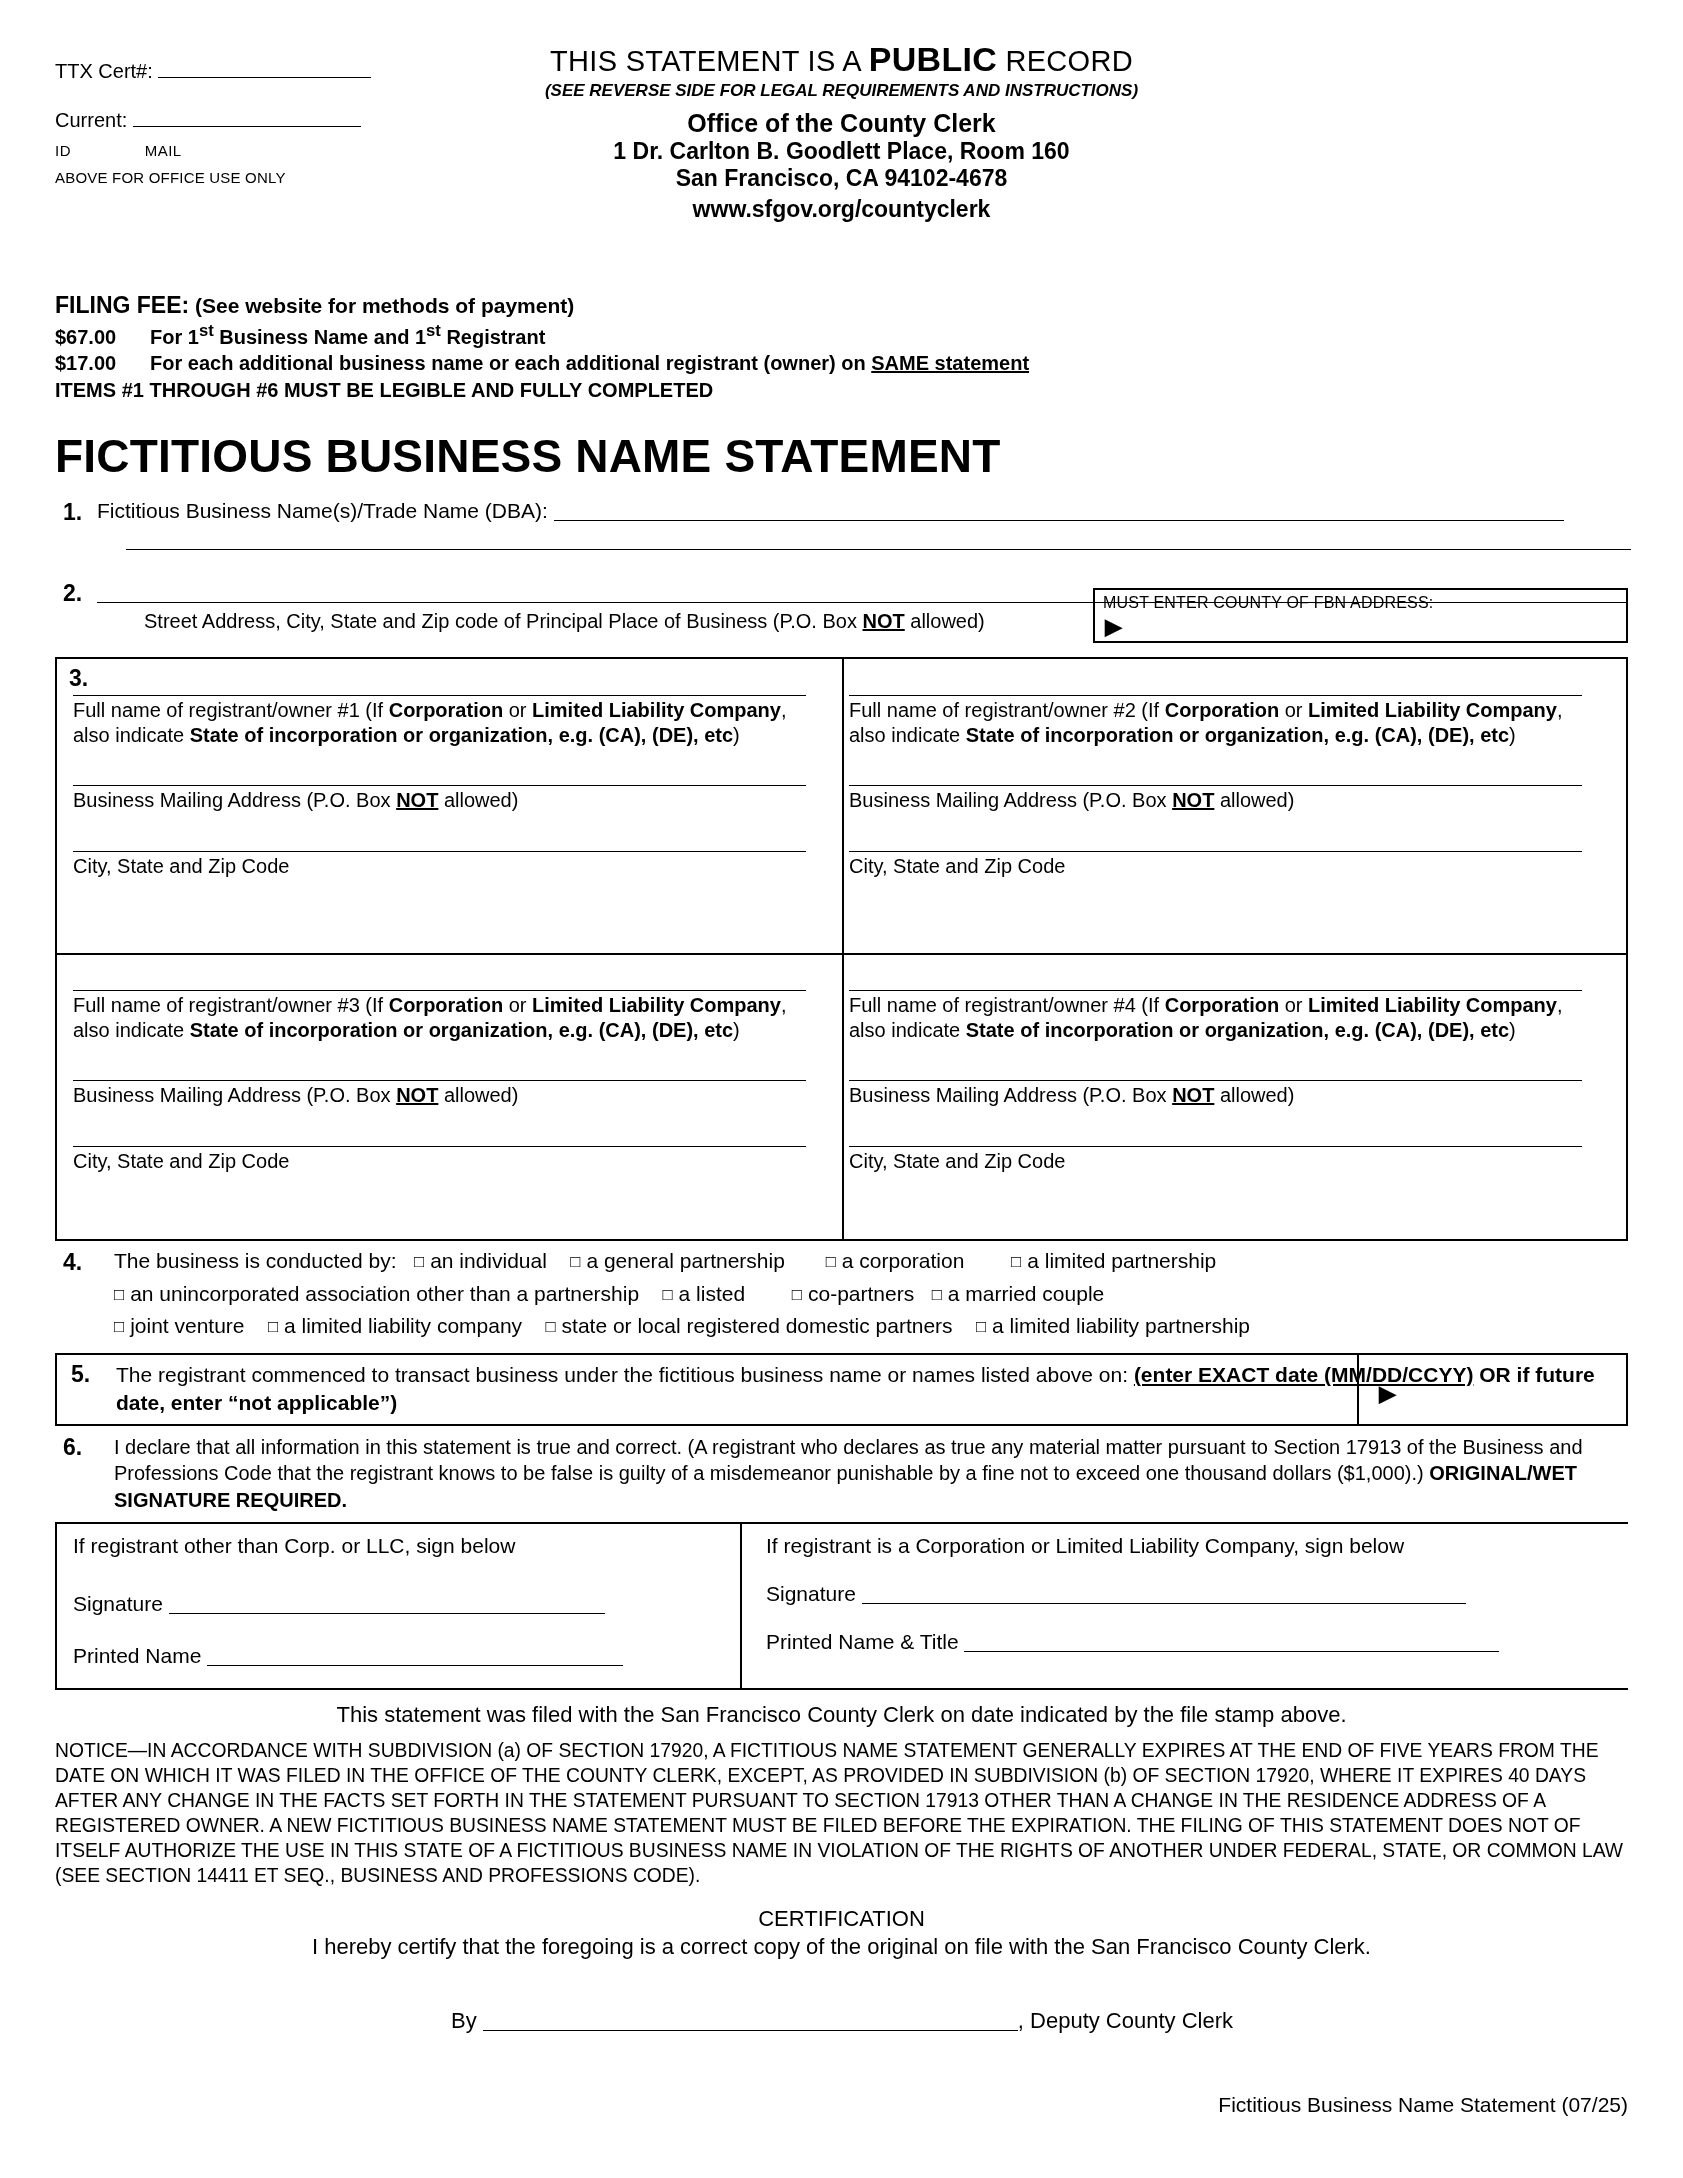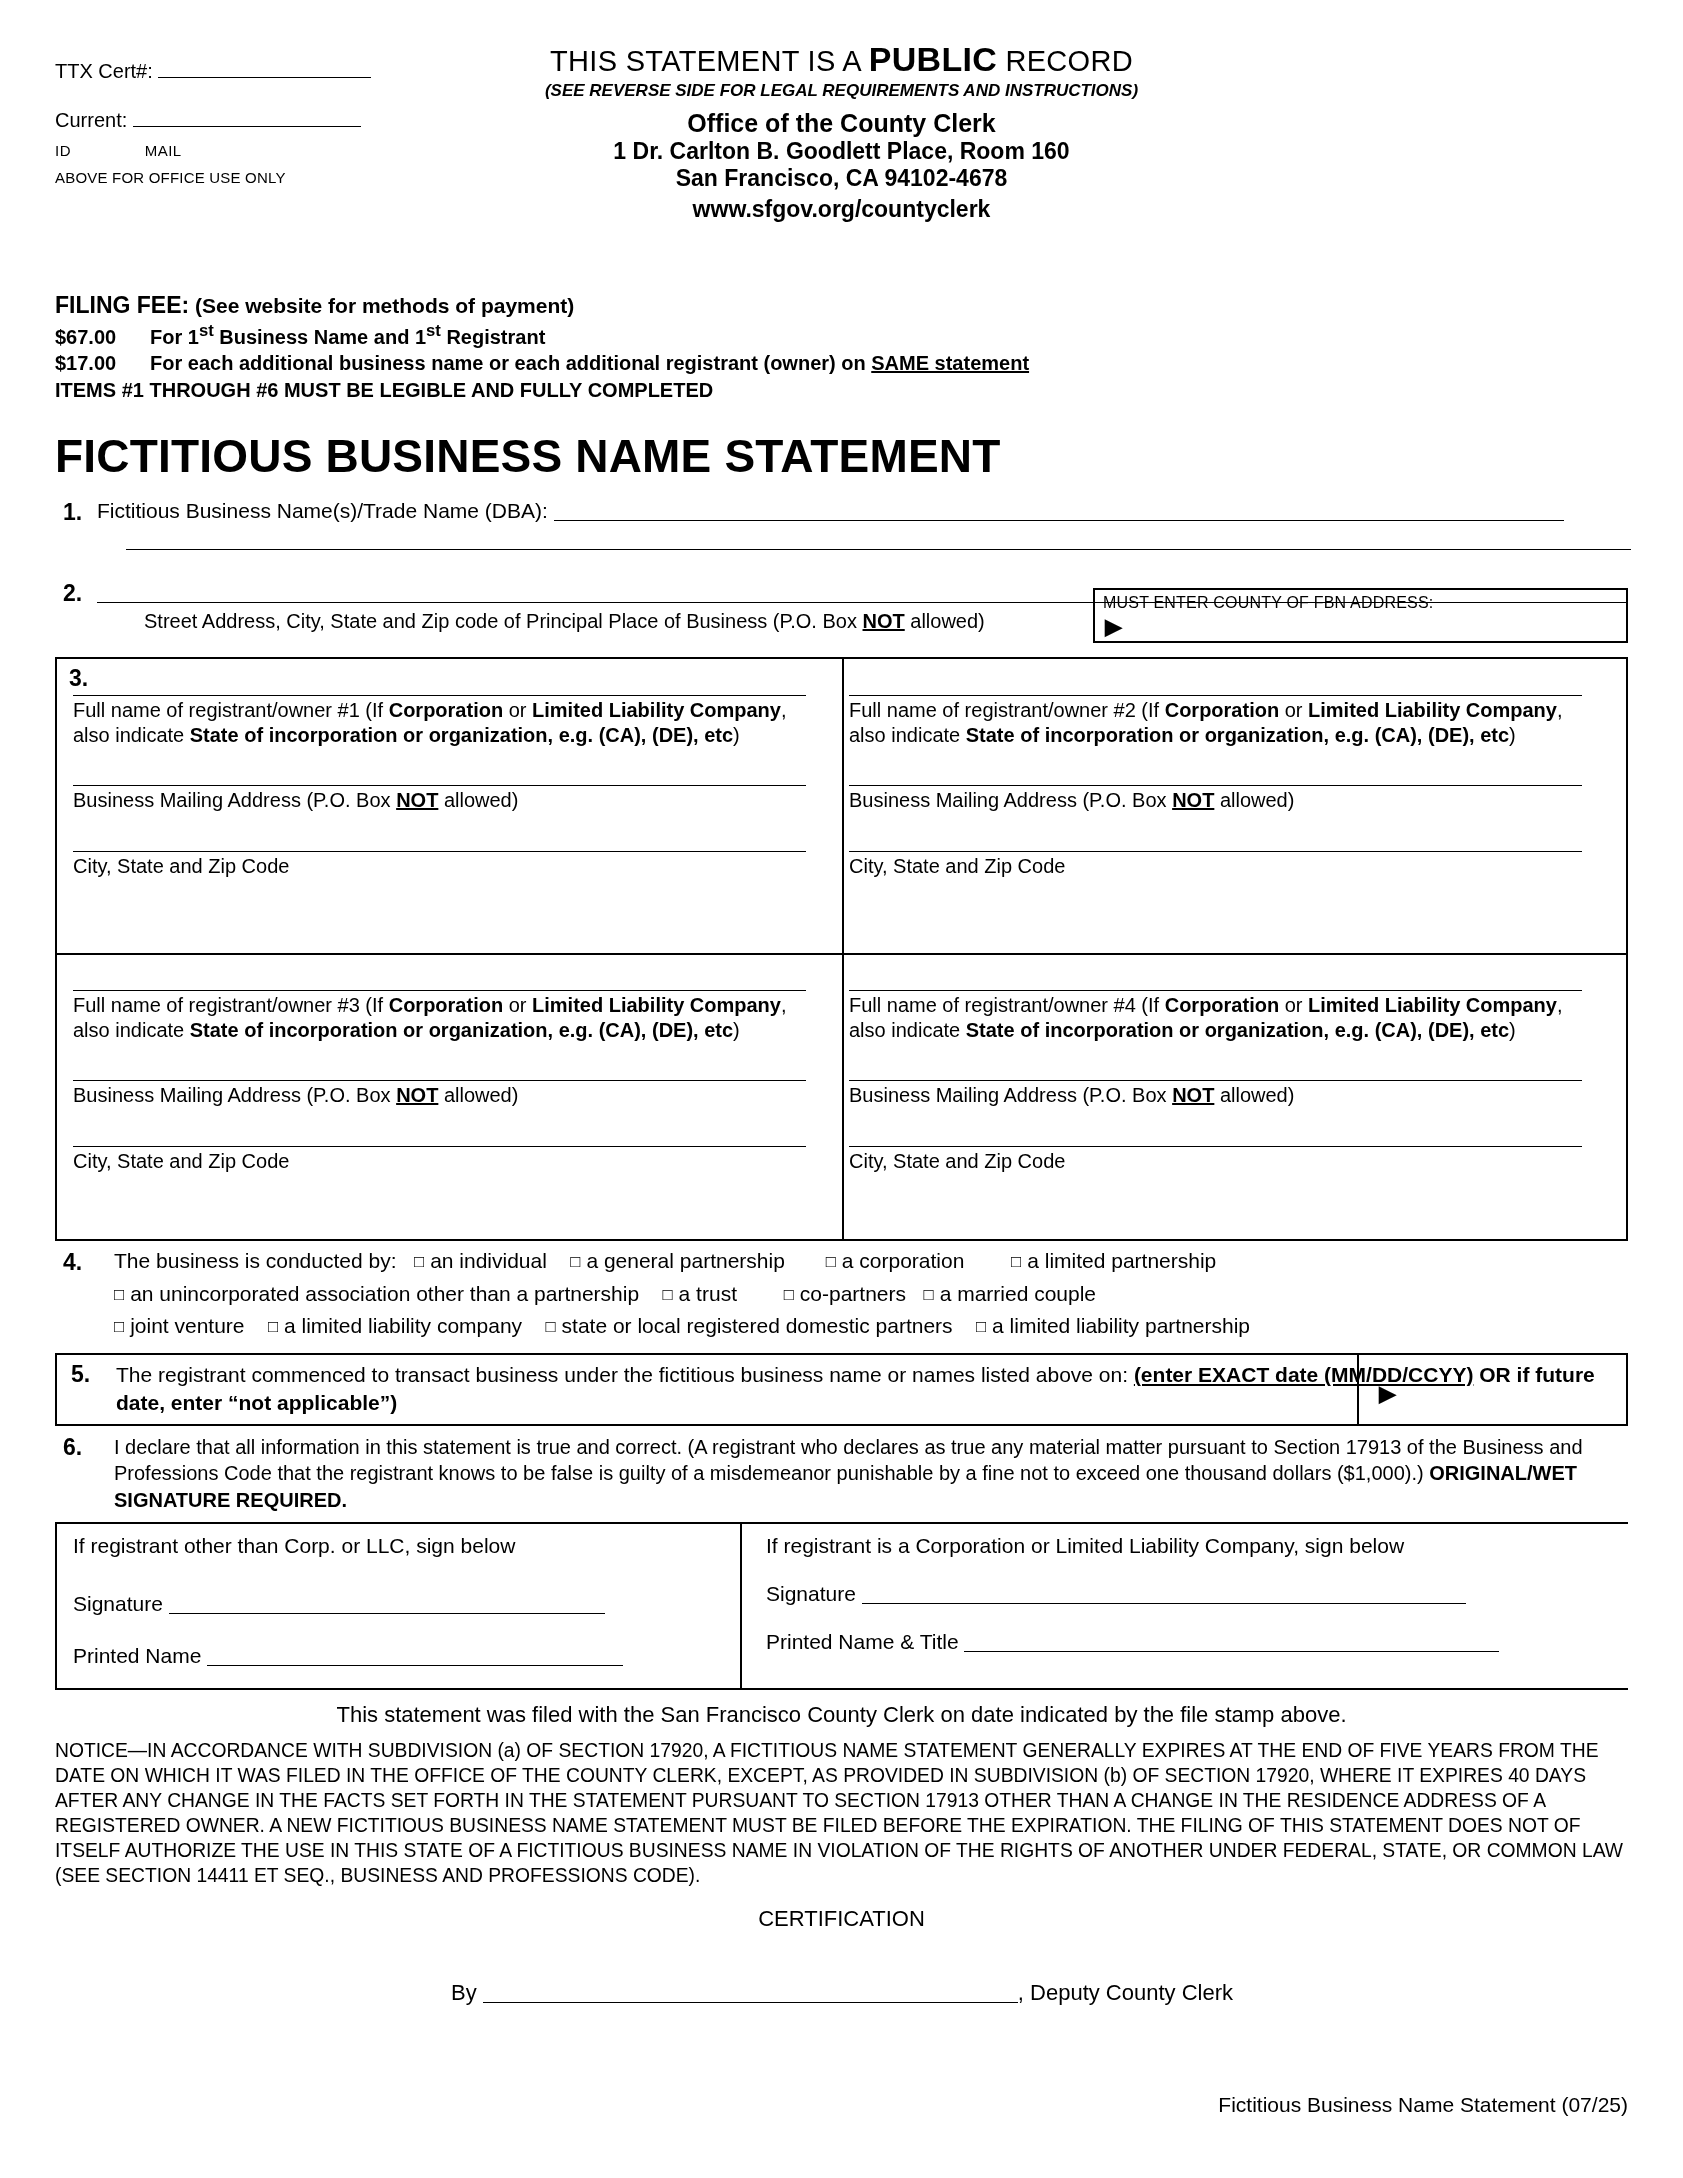--- a/index.html
+++ b/index.html
@@ -467,21 +467,21 @@
         <span>a general partnership</span>&nbsp;&nbsp;&nbsp;&nbsp;&nbsp;&nbsp;
         <span class="cb">□</span>
         <span>a corporation</span>&nbsp;&nbsp;&nbsp;&nbsp;&nbsp;&nbsp;&nbsp;
         <span class="cb">□</span>
         <span>a limited partnership</span>
       </div>
       <div>
         <span class="cb">□</span>
         <span>an unincorporated association other than a partnership</span>&nbsp;&nbsp;&nbsp;
         <span class="cb">□</span>
-        <span>a trust</span>&nbsp;&nbsp;&nbsp;&nbsp;&nbsp;&nbsp;&nbsp;
+        <span>a listed</span>&nbsp;&nbsp;&nbsp;&nbsp;&nbsp;&nbsp;&nbsp;
         <span class="cb">□</span>
         <span>co-partners</span>&nbsp;&nbsp;
         <span class="cb">□</span>
         <span>a married couple</span>
       </div>
       <div>
         <span class="cb">□</span>
         <span>joint venture</span>&nbsp;&nbsp;&nbsp;
         <span class="cb">□</span>
         <span>a limited liability company</span>&nbsp;&nbsp;&nbsp;
@@ -533,20 +533,21 @@
         <span class="sigline" style="width:535px"></span>
       </div>
     </div>
   </div>
 
   <div class="filedline">This statement was filed with the San Francisco County Clerk on date indicated by the file stamp above.</div>
 
   <div class="notice">NOTICE—IN ACCORDANCE WITH SUBDIVISION (a) OF SECTION 17920, A FICTITIOUS NAME STATEMENT GENERALLY EXPIRES AT THE END OF FIVE YEARS FROM THE DATE ON WHICH IT WAS FILED IN THE OFFICE OF THE COUNTY CLERK, EXCEPT, AS PROVIDED IN SUBDIVISION (b) OF SECTION 17920, WHERE IT EXPIRES 40 DAYS AFTER ANY CHANGE IN THE FACTS SET FORTH IN THE STATEMENT PURSUANT TO SECTION 17913 OTHER THAN A CHANGE IN THE RESIDENCE ADDRESS OF A REGISTERED OWNER. A NEW FICTITIOUS BUSINESS NAME STATEMENT MUST BE FILED BEFORE THE EXPIRATION.  THE FILING OF THIS STATEMENT DOES NOT OF ITSELF AUTHORIZE THE USE IN THIS STATE OF A FICTITIOUS BUSINESS NAME IN VIOLATION OF THE RIGHTS OF ANOTHER UNDER FEDERAL, STATE, OR COMMON LAW (SEE SECTION 14411 ET SEQ., BUSINESS AND PROFESSIONS CODE).</div>
 
   <div class="certhead">CERTIFICATION</div>
+  <div class="certline">I hereby certify that the foregoing is a correct copy of the original on file with the San Francisco County Clerk.</div>
 
   <div class="byline">
     <span>By</span>
     <span class="bl"></span><span>, Deputy County Clerk</span>
   </div>
 
   <div class="footer">Fictitious Business Name Statement (07/25)</div>
 </div>
 
 

